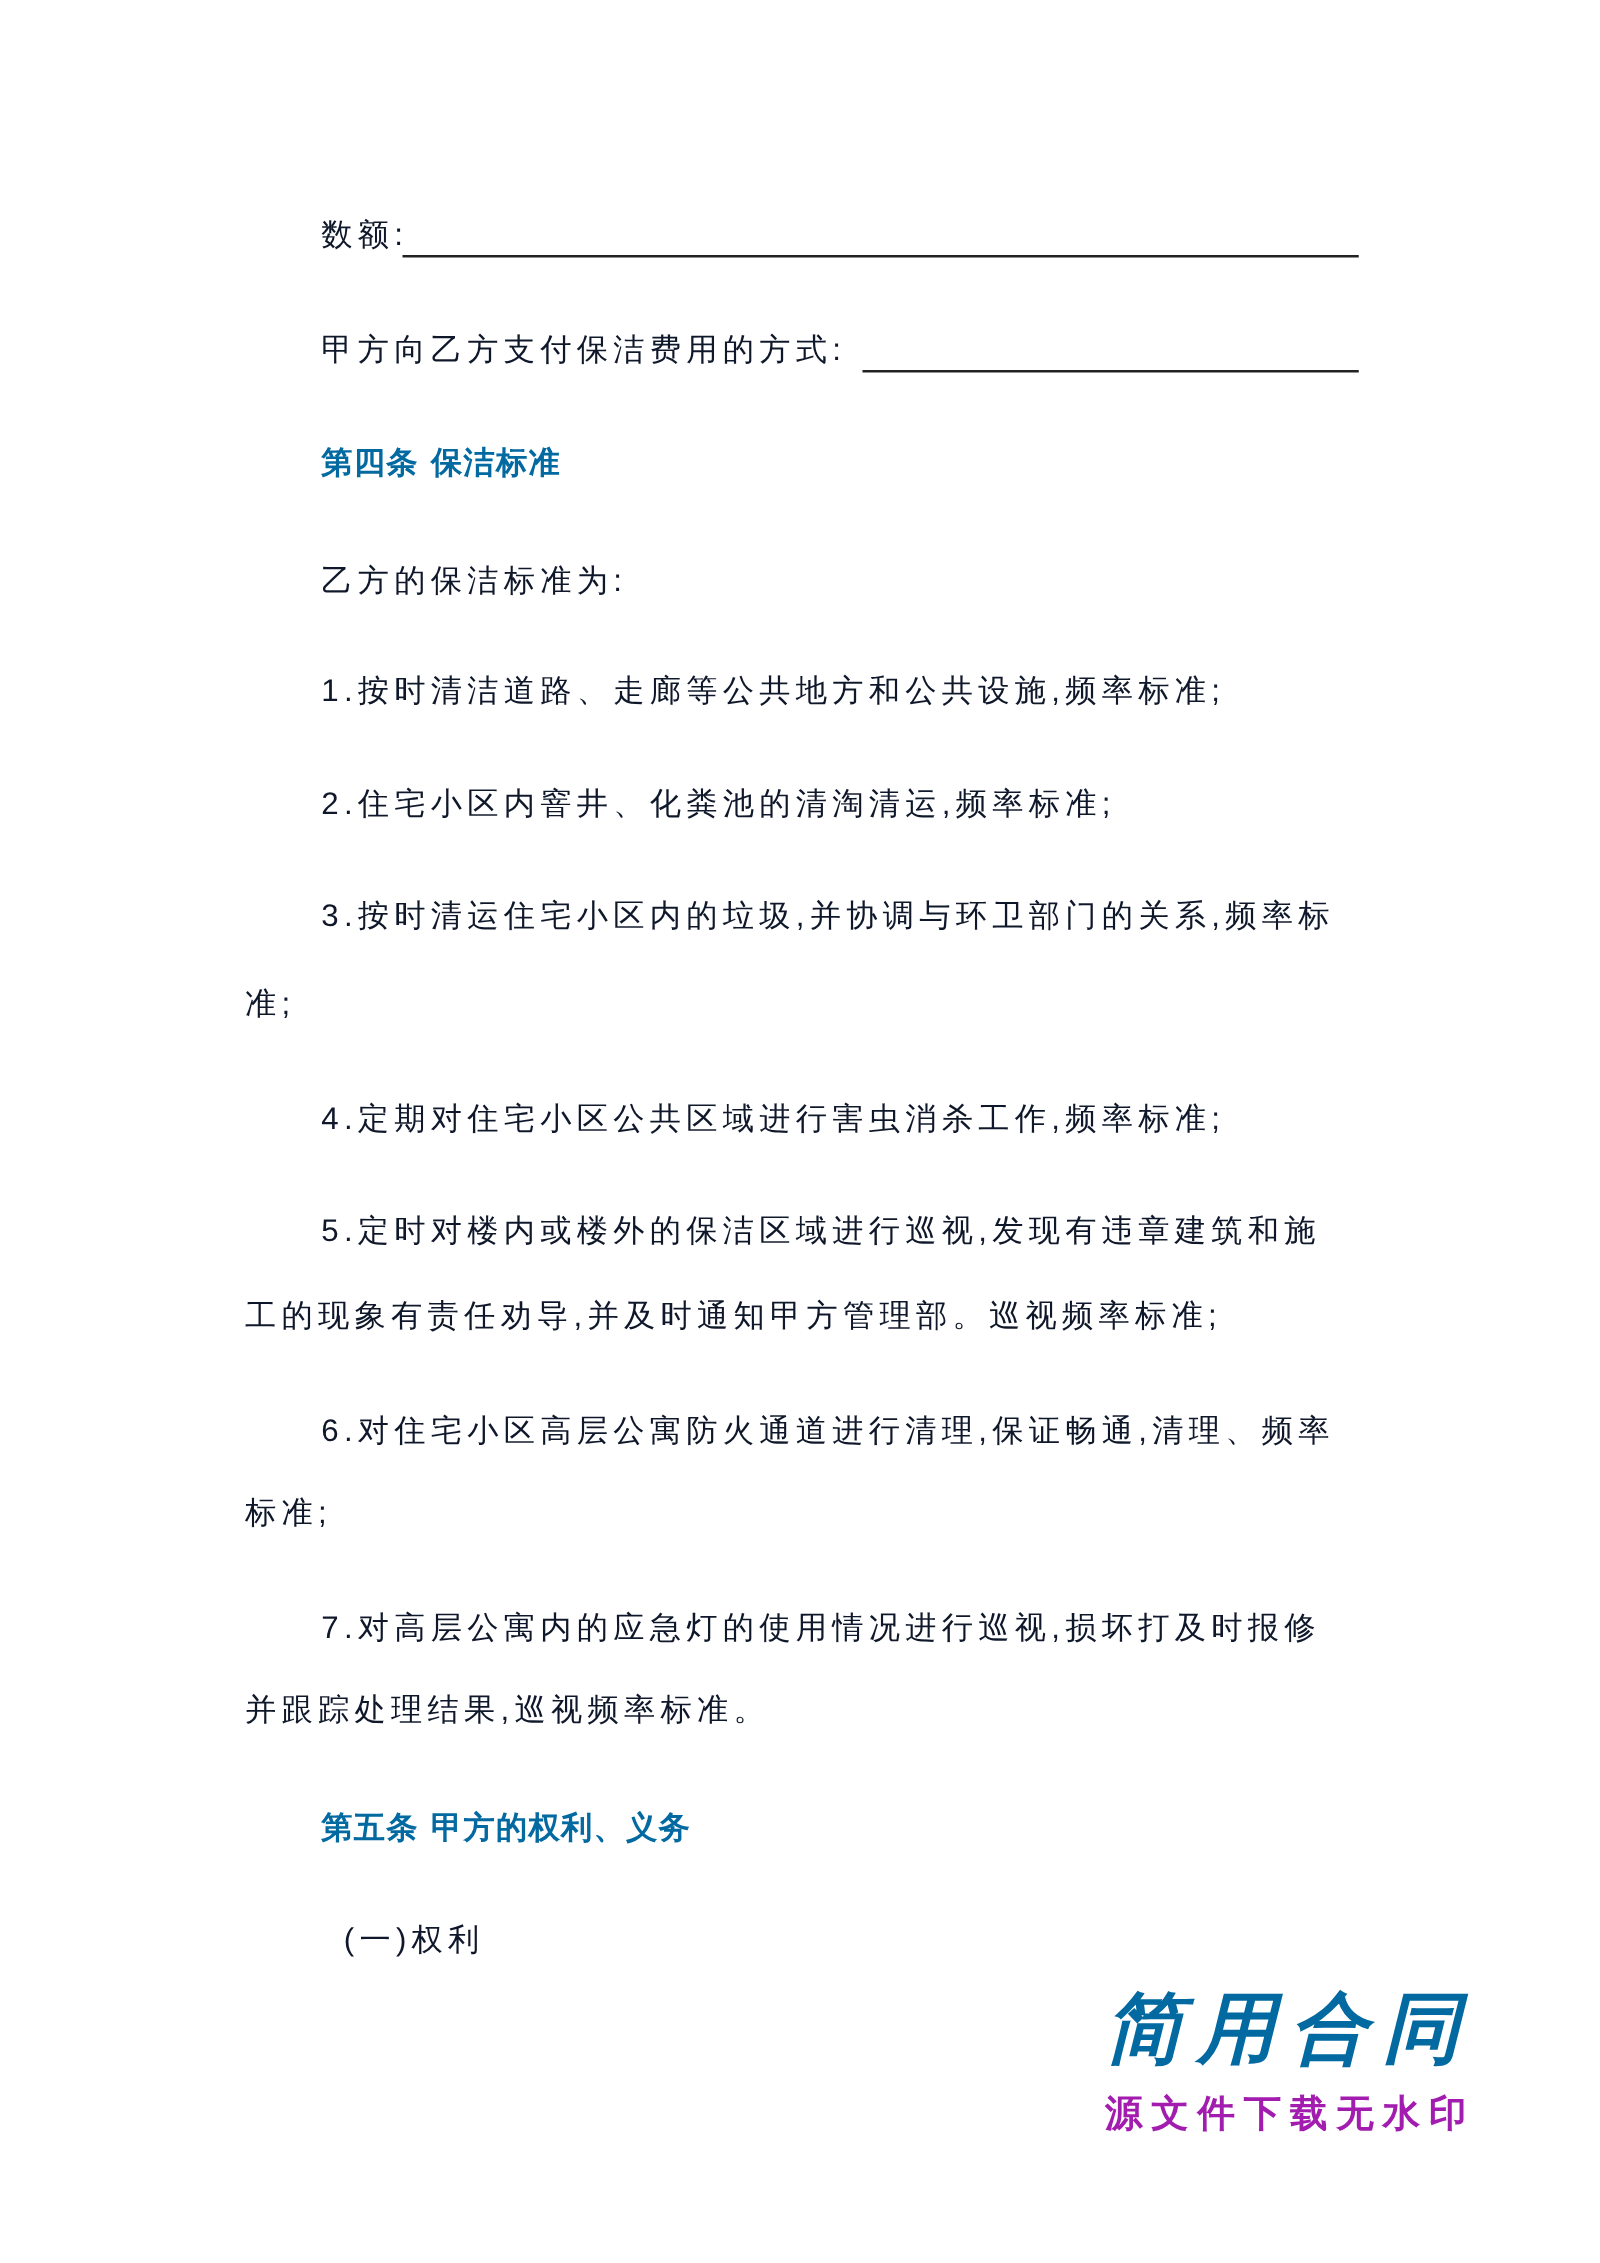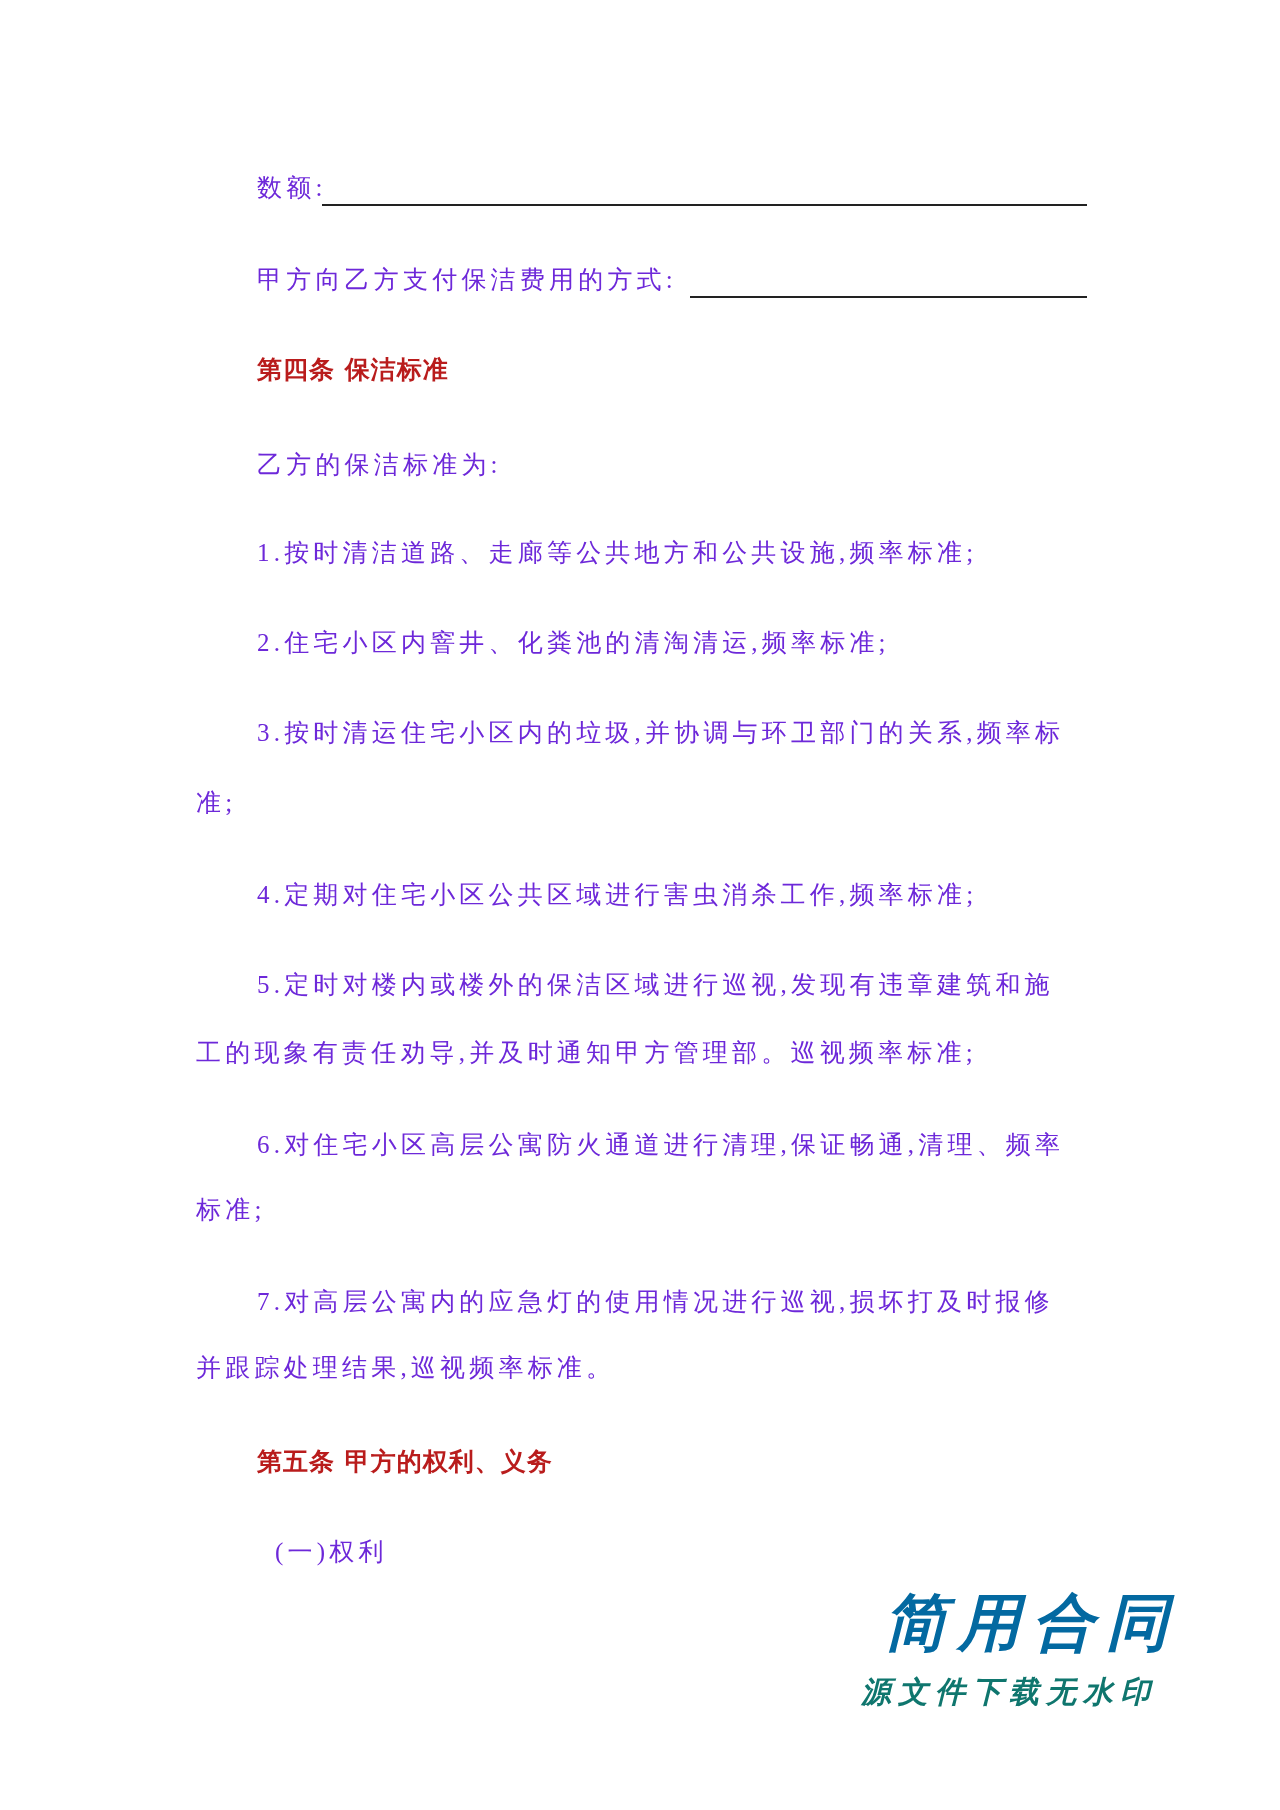--- a/index.html
+++ b/index.html
@@ -1,56 +1,56 @@
 <!DOCTYPE html>
 <html><head>
   <meta charset="utf-8">
   <style>
     html, body { margin: 0; padding: 0; background: #ffffff; }
     body { width: 1280px; height: 1810px; position: relative; overflow: hidden; }
     .page { position: absolute; left: 0; top: 0; width: 1280px; height: 1810px; background: #ffffff; }
     .line {
       position: absolute;
       white-space: nowrap;
-      font-family: Liberation Serif, serif;
+      font-family: Liberation Sans, sans-serif;
       font-size: 25px;
       line-height: 32px;
       height: 32px;
-      color: #6d28d9;
+      color: #0f172a;
       letter-spacing: 4.2px;
     }
     .bold {
       font-family: "DejaVu Sans", "Liberation Sans", sans-serif;
       font-weight: bold;
       letter-spacing: 1px;
-      color: #b91c1c;
+      color: #0369a1;
     }
     .fill-line {
       position: absolute;
       height: 2px;
       background: #222222;
     }
     .wm-title {
       position: absolute;
       left: 884px; top: 1588px;
       font-family: "DejaVu Sans", "Liberation Sans", sans-serif;
       font-weight: bold; font-style: italic;
       font-size: 62px; line-height: 70px;
       letter-spacing: 12px;
       color: #0369a1;
       white-space: nowrap;
     }
     .wm-sub {
       position: absolute;
-      left: 861px; top: 1674px;
+      left: 884px; top: 1674px;
       font-family: "DejaVu Sans", "Liberation Sans", sans-serif;
-      font-weight: bold; font-style: italic;
+      font-weight: bold; 
       font-size: 30px; line-height: 36px;
       letter-spacing: 7px;
-      color: #0f766e;
+      color: #a21caf;
       white-space: nowrap;
     }
   </style>
 </head>
 <body>
 
 <div class="page">
 
   <div class="line" style="left:257px; top:172px;">数额:</div>
   <div class="fill-line" style="left:322px; top:204px; width:765px;"></div>

